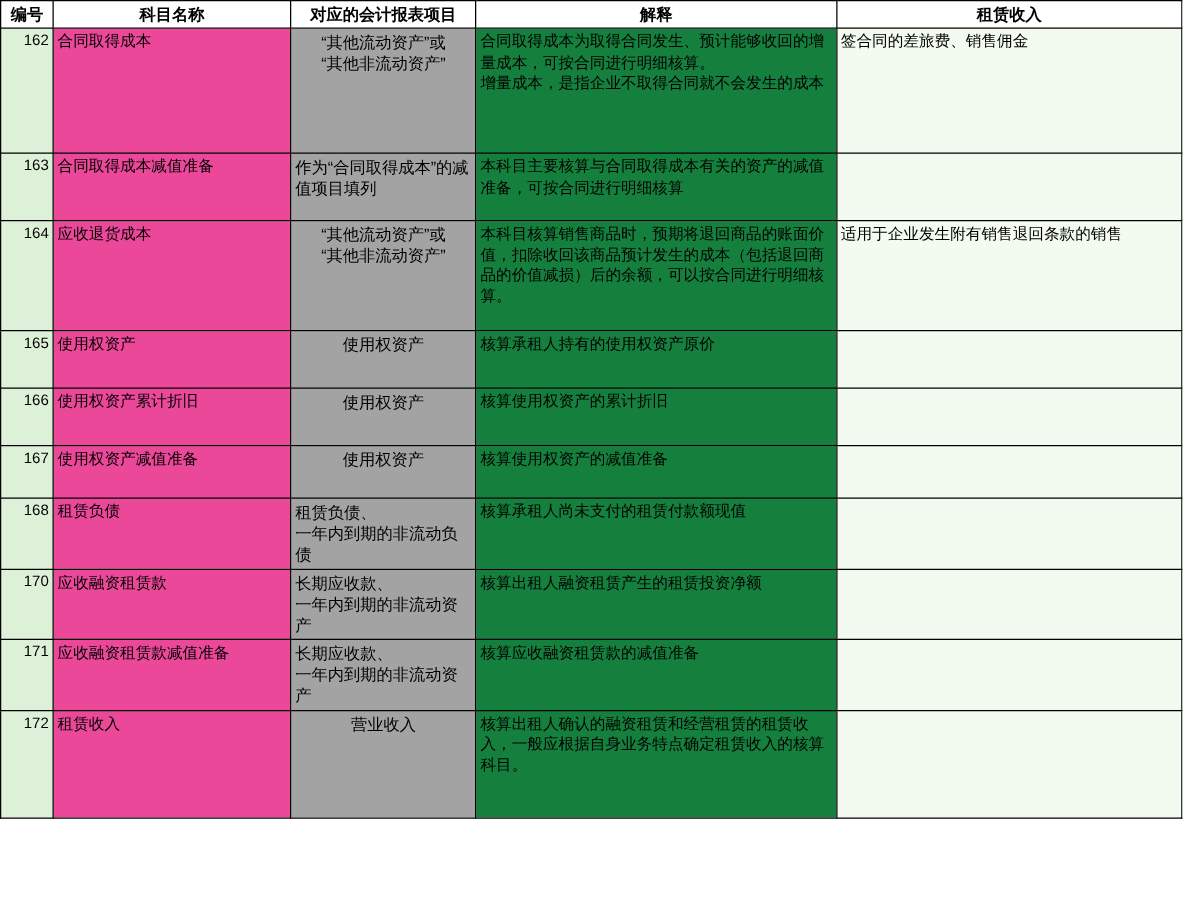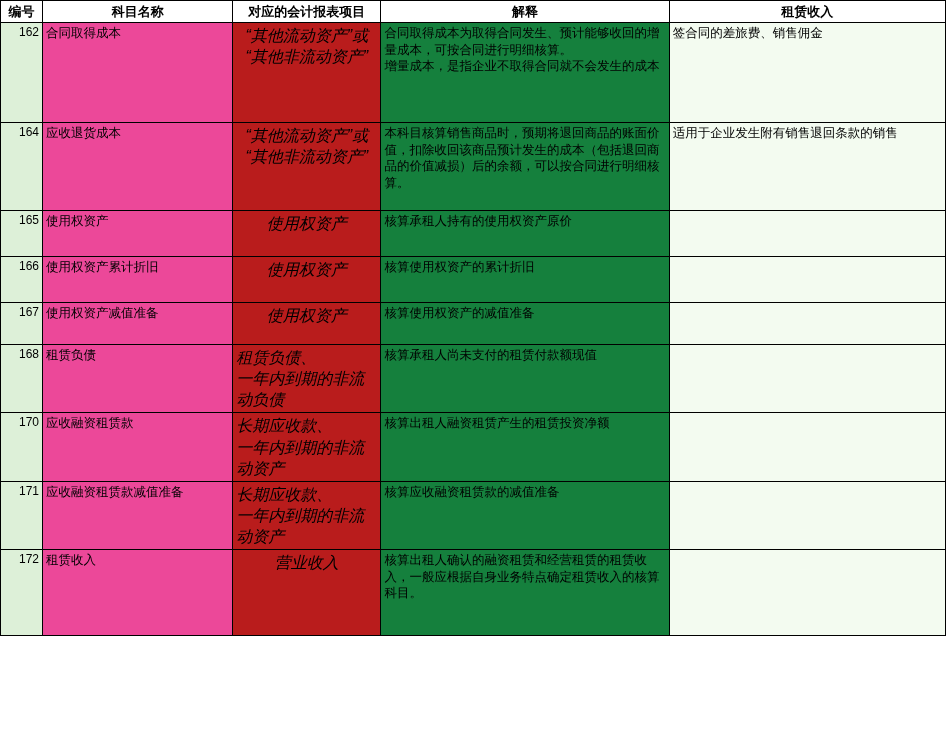--- a/index.html
+++ b/index.html
@@ -49,25 +49,24 @@
     text-align: right;
     vertical-align: top;
     padding-top: 1px;
   }
   td.cell-name {
     background: #ec4899;
     font-size: 12.5px;
     vertical-align: middle;
   }
   td.cell-item {
-    background: #b91c1c;
-    font-size: 16px;
+    background: #a3a3a3;
+    font-size: 13px;
     text-align: center;
     vertical-align: middle;
-    font-style: italic;
   }
   td.cell-item.left {
     text-align: left;
   }
   td.cell-exp {
     background: #15803d;
     font-size: 12.5px;
     vertical-align: middle;
   }
   td.cell-scope {
@@ -110,20 +109,27 @@
     </thead>
     <tbody id="tbody">
         <tr style="height: 100px;">
           <td class="cell-no">162</td>
           <td class="cell-name">合同取得成本</td>
           <td class="cell-item nowrapline">“其他流动资产”或
 “其他非流动资产”</td>
           <td class="cell-exp nowrapline">合同取得成本为取得合同发生、预计能够收回的增量成本，可按合同进行明细核算。
 增量成本，是指企业不取得合同就不会发生的成本</td>
           <td class="cell-scope">签合同的差旅费、销售佣金</td>
+        </tr>
+        <tr style="height: 54px;">
+          <td class="cell-no">163</td>
+          <td class="cell-name">合同取得成本减值准备</td>
+          <td class="cell-item nowrapline left">作为“合同取得成本”的减值项目填列</td>
+          <td class="cell-exp nowrapline">本科目主要核算与合同取得成本有关的资产的减值准备，可按合同进行明细核算</td>
+          <td class="cell-scope"></td>
         </tr>
         <tr style="height: 88px;">
           <td class="cell-no">164</td>
           <td class="cell-name">应收退货成本</td>
           <td class="cell-item nowrapline">“其他流动资产”或
 “其他非流动资产”</td>
           <td class="cell-exp nowrapline">本科目核算销售商品时，预期将退回商品的账面价值，扣除收回该商品预计发生的成本（包括退回商品的价值减损）后的余额，可以按合同进行明细核算。</td>
           <td class="cell-scope">适用于企业发生附有销售退回条款的销售</td>
         </tr>
         <tr style="height: 46px;">

